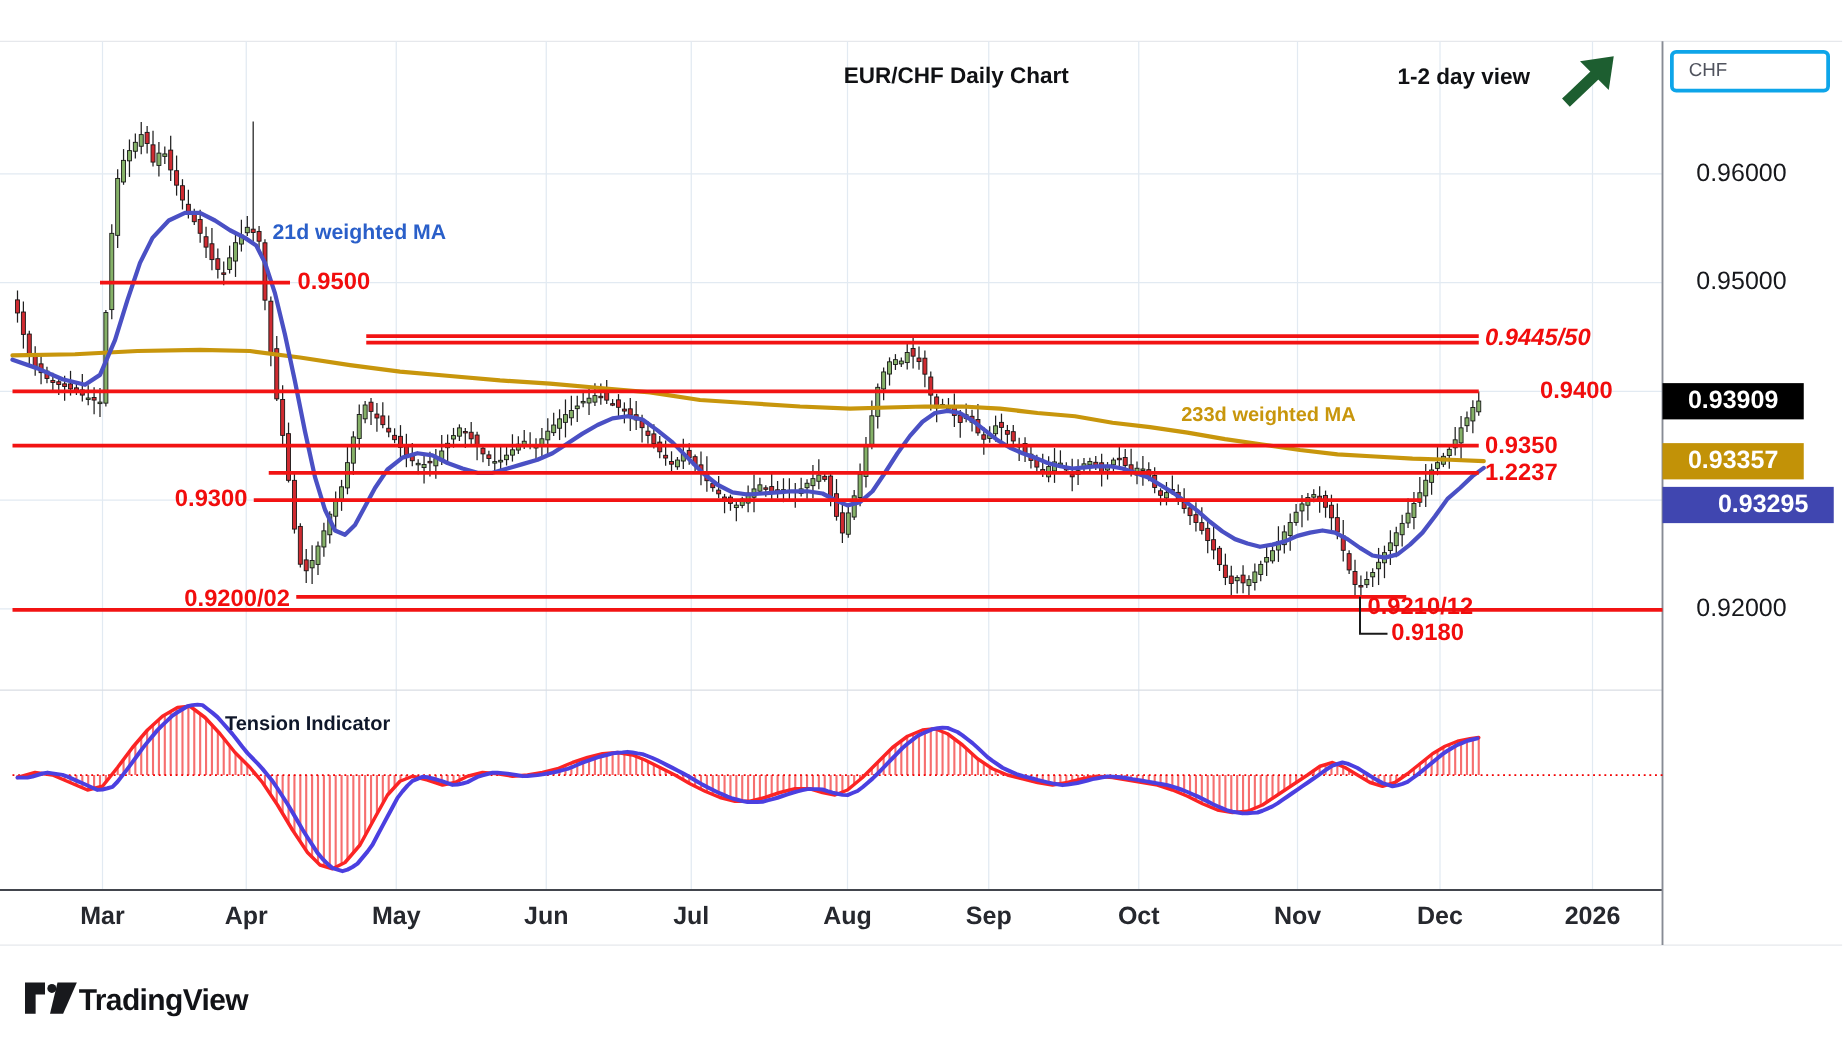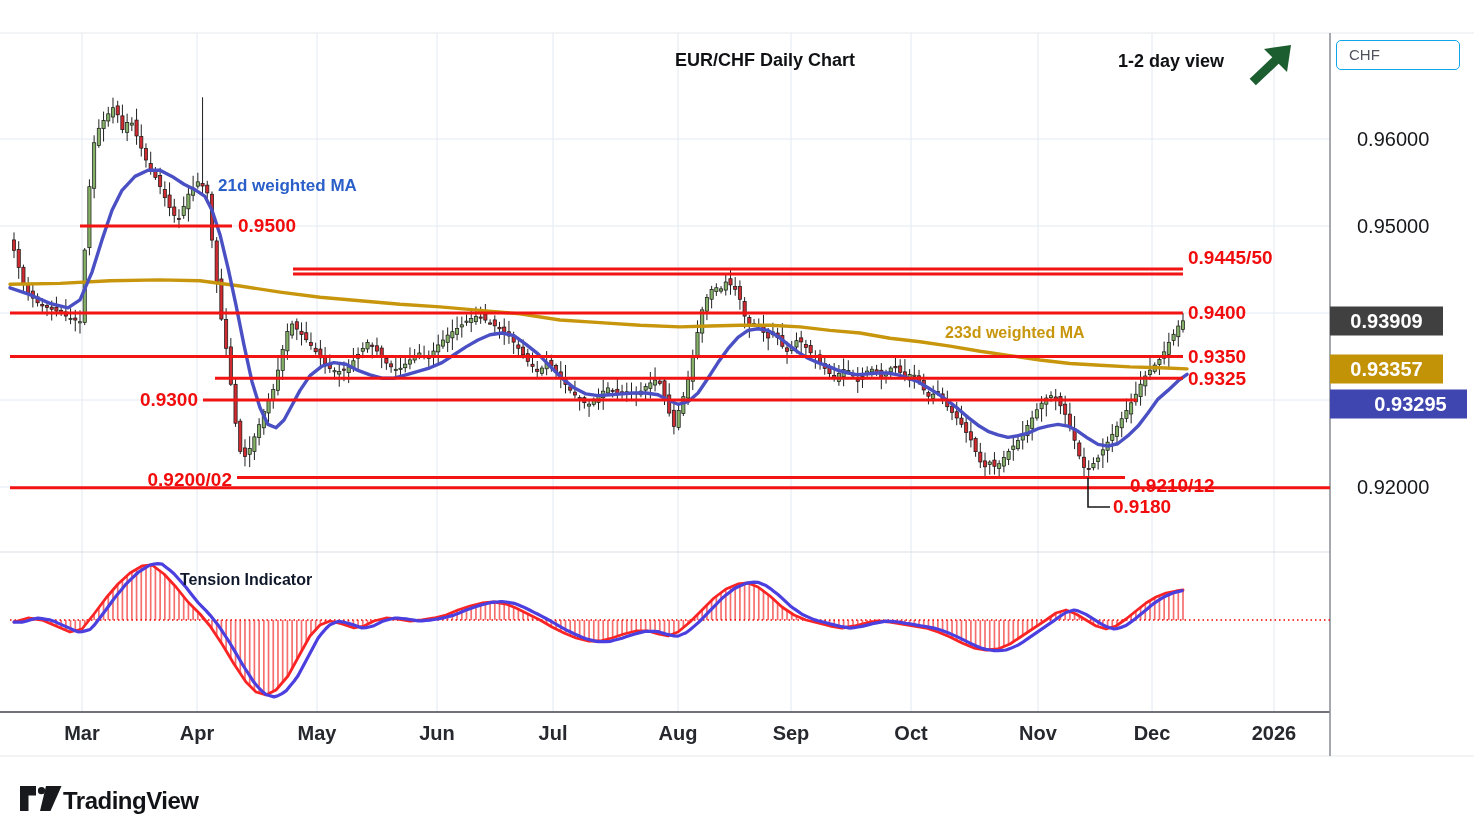--- a/index.html
+++ b/index.html
@@ -4,21 +4,21 @@
 <style>
   html,body{margin:0;padding:0;background:#fff;}
   #stage{position:relative;width:1474px;height:840px;background:#fff;overflow:hidden;
          font-family:"Liberation Sans", sans-serif;}
   #chart-svg{position:absolute;left:0;top:0;}
   #overlays{position:absolute;left:0;top:0;width:1474px;height:840px;pointer-events:none;}
   .abs{position:absolute;white-space:nowrap;}
   .credit{left:17px;top:12px;font-size:15px;color:#131722;}
   .title{left:660px;top:50px;width:210px;text-align:center;font-size:18px;font-weight:bold;color:#101114;}
   .viewlabel{left:1118px;top:51px;font-size:18px;font-weight:bold;color:#101114;}
-  .symbolbox{left:1336px;top:40px;width:110px;height:28px;border:1px solid #0ea5e9;border-radius:5px;
+  .symbolbox{left:1336px;top:40px;width:110px;height:28px;border:3px solid #0ea5e9;border-radius:5px;
              padding-left:12px;line-height:28px;font-size:15px;color:#50535e;background:#fff;}
   .ma21label{left:218px;top:176px;font-size:17px;font-weight:bold;color:#2a5fc9;}
   .ma233label{left:945px;top:324px;font-size:16px;font-weight:bold;color:#c8960c;}
   .tensionlabel{left:180px;top:571px;font-size:16px;font-weight:bold;color:#0f172a;}
   .lvl{font-size:19px;font-weight:bold;color:#f10d0d;transform:translateY(-50%);}
   .lvl.r{transform:translate(-100%,-50%);}
   .tick{font-size:20px;color:#17181c;transform:translateY(-50%);}
   .badge{width:113px;height:29px;color:#fff;font-size:20px;font-weight:bold;text-align:center;
          line-height:29px;transform:translateY(-50%);}
   .month{font-size:20px;font-weight:600;color:#26282e;transform:translateX(-50%);}
@@ -805,32 +805,32 @@
     </svg>
   <div id="overlays">
     <div class="abs title">EUR/CHF Daily Chart</div>
     <div class="abs viewlabel">1-2 day view</div>
     <div class="abs symbolbox" style="pointer-events:auto;">CHF</div>
     <div class="abs ma21label">21d weighted MA</div>
     <div class="abs ma233label">233d weighted MA</div>
     <div class="abs tensionlabel">Tension Indicator</div>
     <div class="abs brandtext" style="pointer-events:auto;">TradingView</div>
   <div class="abs lvl" style="left: 238px; top: 226px;">0.9500</div>
-      <div class="abs lvl" style="left: 1188px; top: 258px;">0.9445/50</div>
-      <div class="abs lvl" style="left: 1188px; top: 313px;">0.9400</div>
+      <div class="abs lvl" style="left: 1188px; top: 271px; font-style: italic;">0.9445/50</div>
+      <div class="abs lvl" style="left: 1232px; top: 313px;">0.9400</div>
       <div class="abs lvl" style="left: 1188px; top: 357px;">0.9350</div>
-      <div class="abs lvl" style="left: 1188px; top: 379px;">0.9325</div>
+      <div class="abs lvl" style="left: 1188px; top: 379px;">1.2237</div>
       <div class="abs lvl r" style="left: 198px; top: 400px;">0.9300</div>
       <div class="abs lvl r" style="left: 232px; top: 480px;">0.9200/02</div>
-      <div class="abs lvl" style="left: 1130px; top: 486px;">0.9210/12</div>
+      <div class="abs lvl" style="left: 1094px; top: 486px;">0.9210/12</div>
       <div class="abs lvl" style="left: 1113px; top: 507px;">0.9180</div>
       <div class="abs tick" style="left: 1357px; top: 139px;">0.96000</div>
       <div class="abs tick" style="left: 1357px; top: 226px;">0.95000</div>
       <div class="abs tick" style="left: 1357px; top: 487px;">0.92000</div>
-      <div class="abs badge" style="left: 1330px; top: 321px; background: #404040;">0.93909</div>
+      <div class="abs badge" style="left: 1330px; top: 321px; background: #000000;">0.93909</div>
       <div class="abs badge" style="left: 1330px; top: 369px; background: rgb(194, 146, 7);">0.93357</div>
       <div class="abs badge" style="left: 1330px; top: 404px; background: rgb(64, 70, 176); padding-left: 24px;">0.93295</div>
       <div class="abs month" style="left: 82px; top: 722px;">Mar</div>
       <div class="abs month" style="left: 197px; top: 722px;">Apr</div>
       <div class="abs month" style="left: 317px; top: 722px;">May</div>
       <div class="abs month" style="left: 437px; top: 722px;">Jun</div>
       <div class="abs month" style="left: 553px; top: 722px;">Jul</div>
       <div class="abs month" style="left: 678px; top: 722px;">Aug</div>
       <div class="abs month" style="left: 791px; top: 722px;">Sep</div>
       <div class="abs month" style="left: 911px; top: 722px;">Oct</div>

